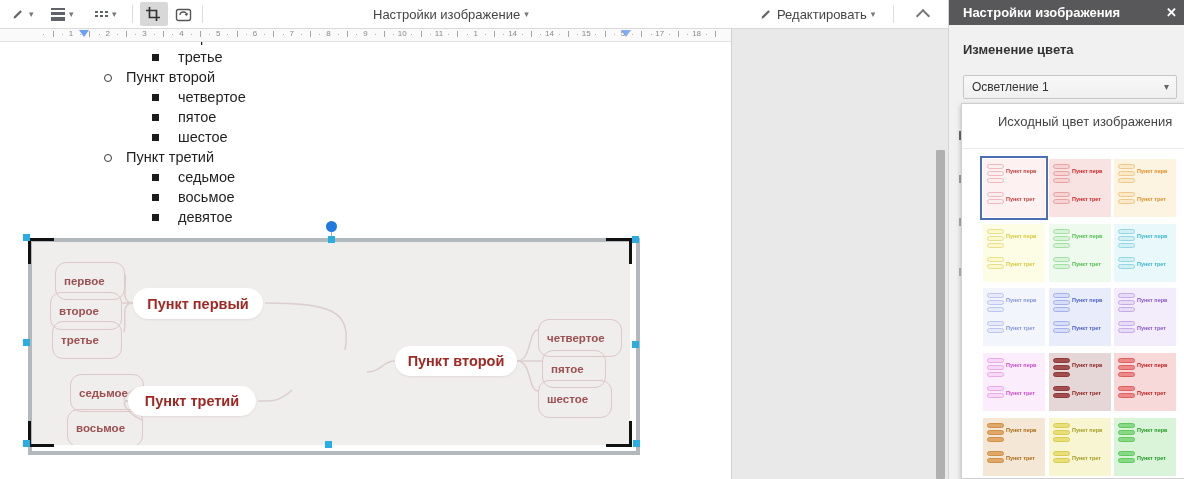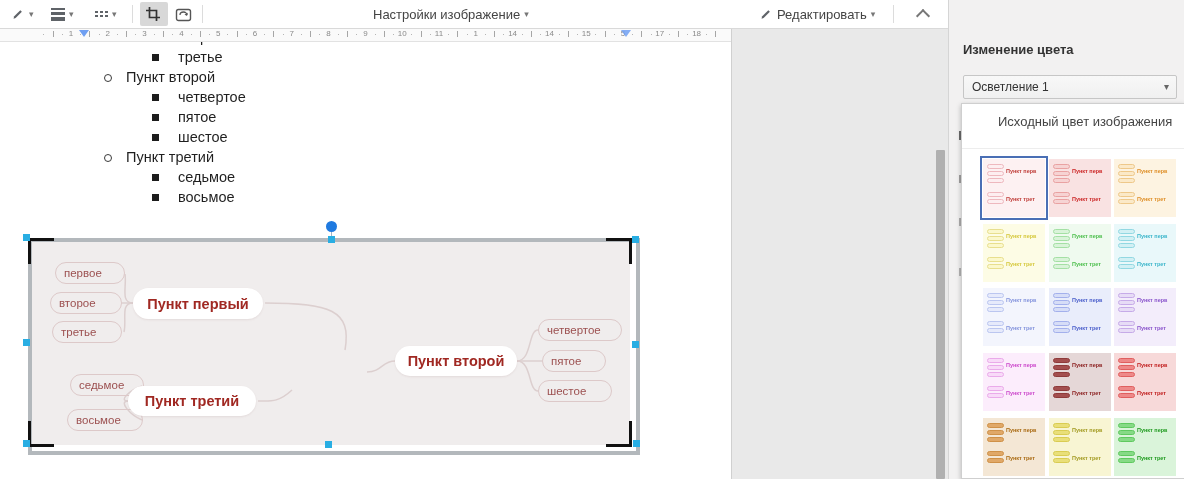--- a/index.html
+++ b/index.html
@@ -29,21 +29,21 @@
   
   .list-row{position:relative;height:20px;}
   .list-row.partial{height:6px;overflow:hidden;}
   .list-row.partial .inner{margin-top:-14px;}
   .b-sq{position:absolute;left:152px;top:6px;width:7px;height:7px;background:#1c1c1c;}
   .b-ci{position:absolute;left:104px;top:6px;width:6px;height:6px;border:1.5px solid #3a3a3a;border-radius:50%;}
   .lt{position:absolute;top:1px;font-size:14.5px;color:#1f1f1f;}
   .lvl1 .lt{left:126px;} .lvl2 .lt{left:178px;}
   
   #mindmap{position:absolute;left:30px;top:240px;width:600px;height:205px;background:#f0eded;overflow:hidden;z-index:4;}
-  .leaf{position:absolute;height:20px;line-height:20px;padding:0 8px;border:1px solid #ddc9c9;border-radius:11px;font-size:11.5px;color:#9c5050;background:transparent;}
+  .leaf{position:absolute;height:20px;line-height:20px;padding:8px 8px;border:1px solid #ddc9c9;border-radius:11px;font-size:11.5px;color:#9c5050;background:transparent;font-weight:bold;}
   .branch{position:absolute;background:#fff;border-radius:16px;display:flex;align-items:center;justify-content:center;font-weight:bold;font-size:14.5px;color:#a02822;box-shadow:0 1px 2px rgba(160,120,120,.15);}
   #center-node{position:absolute;border-radius:24px;display:flex;align-items:center;justify-content:center;font-size:15.5px;color:#f3eef0;}
   
   #sel-frame{position:absolute;left:28px;top:238px;width:604px;height:209px;border:4px solid #b3b8bc;z-index:5;pointer-events:none;}
   .crn{position:absolute;z-index:7;}
   .crn i{position:absolute;background:#111;display:block;}
   .cyan{position:absolute;width:7px;height:7px;background:#29aee3;z-index:8;}
   #rot-stem{position:absolute;left:331px;top:231px;width:1px;height:9px;background:#9fb4c8;z-index:6;}
   #rot-dot{position:absolute;left:326px;top:221px;width:11px;height:11px;border-radius:50%;background:#1f7ae0;z-index:8;}
   
@@ -256,20 +256,26 @@
           <span class="b-sq"></span>
           <span class="lt">седьмое</span>
         </div>
       </div>
       <div class="list-row lvl2">
         <div class="inner" style="position: relative; height: 20px;">
           <span class="b-sq"></span>
           <span class="lt">восьмое</span>
         </div>
       </div>
+      <div class="list-row lvl2">
+        <div class="inner" style="position: relative; height: 20px;">
+          <span class="b-sq"></span>
+          <span class="lt">девятое</span>
+        </div>
+      </div>
     </div>
 
   <div id="mindmap" style="top: 198px; background: rgb(240, 237, 237);">
     <svg class="abs" width="600" height="205" style="left:0;top:0;">
       <g stroke="#dccfcf" stroke-width="1.5" fill="none">
         <path d="M315 110 C322 70, 300 63, 235 63"></path>
         <path d="M262 150 C248 163, 240 161, 228 161"></path>
         <path d="M337 132 C352 132, 352 121, 365 121"></path>
         <path d="M487 121 C502 121, 498 90, 508 90"></path>
         <path d="M487 121 H512"></path>
@@ -321,20 +327,24 @@
 <div class="cyan" style="left:23px;top:234px;"></div>
 <div class="cyan" style="left:632px;top:236px;"></div>
 <div class="cyan" style="left:23px;top:440px;"></div>
 <div class="cyan" style="left:633px;top:440px;"></div>
 <div class="cyan" style="left:23px;top:339px;"></div>
 <div class="cyan" style="left:632px;top:341px;"></div>
 <div class="cyan" style="left:328px;top:236px;"></div>
 <div class="cyan" style="left:325px;top:441px;"></div>
 
 <div id="panel">
+  <div id="panel-header">
+    <span>Настройки изображения</span>
+    <span id="panel-close">✕</span>
+  </div>
   <div id="recolor-heading">Изменение цвета</div>
   <div id="recolor-select">
     <span>Осветление 1</span>
     <span class="sel-arr">▾</span>
   </div>
 
   <div class="clip-frag" style="top:131px;height:9px;"></div>
   <div class="clip-frag" style="top:175px;height:8px;opacity:.6;"></div>
   <div class="clip-frag" style="top:218px;height:8px;opacity:.5;"></div>
   <div class="clip-frag" style="top:268px;height:8px;opacity:.45;"></div>

